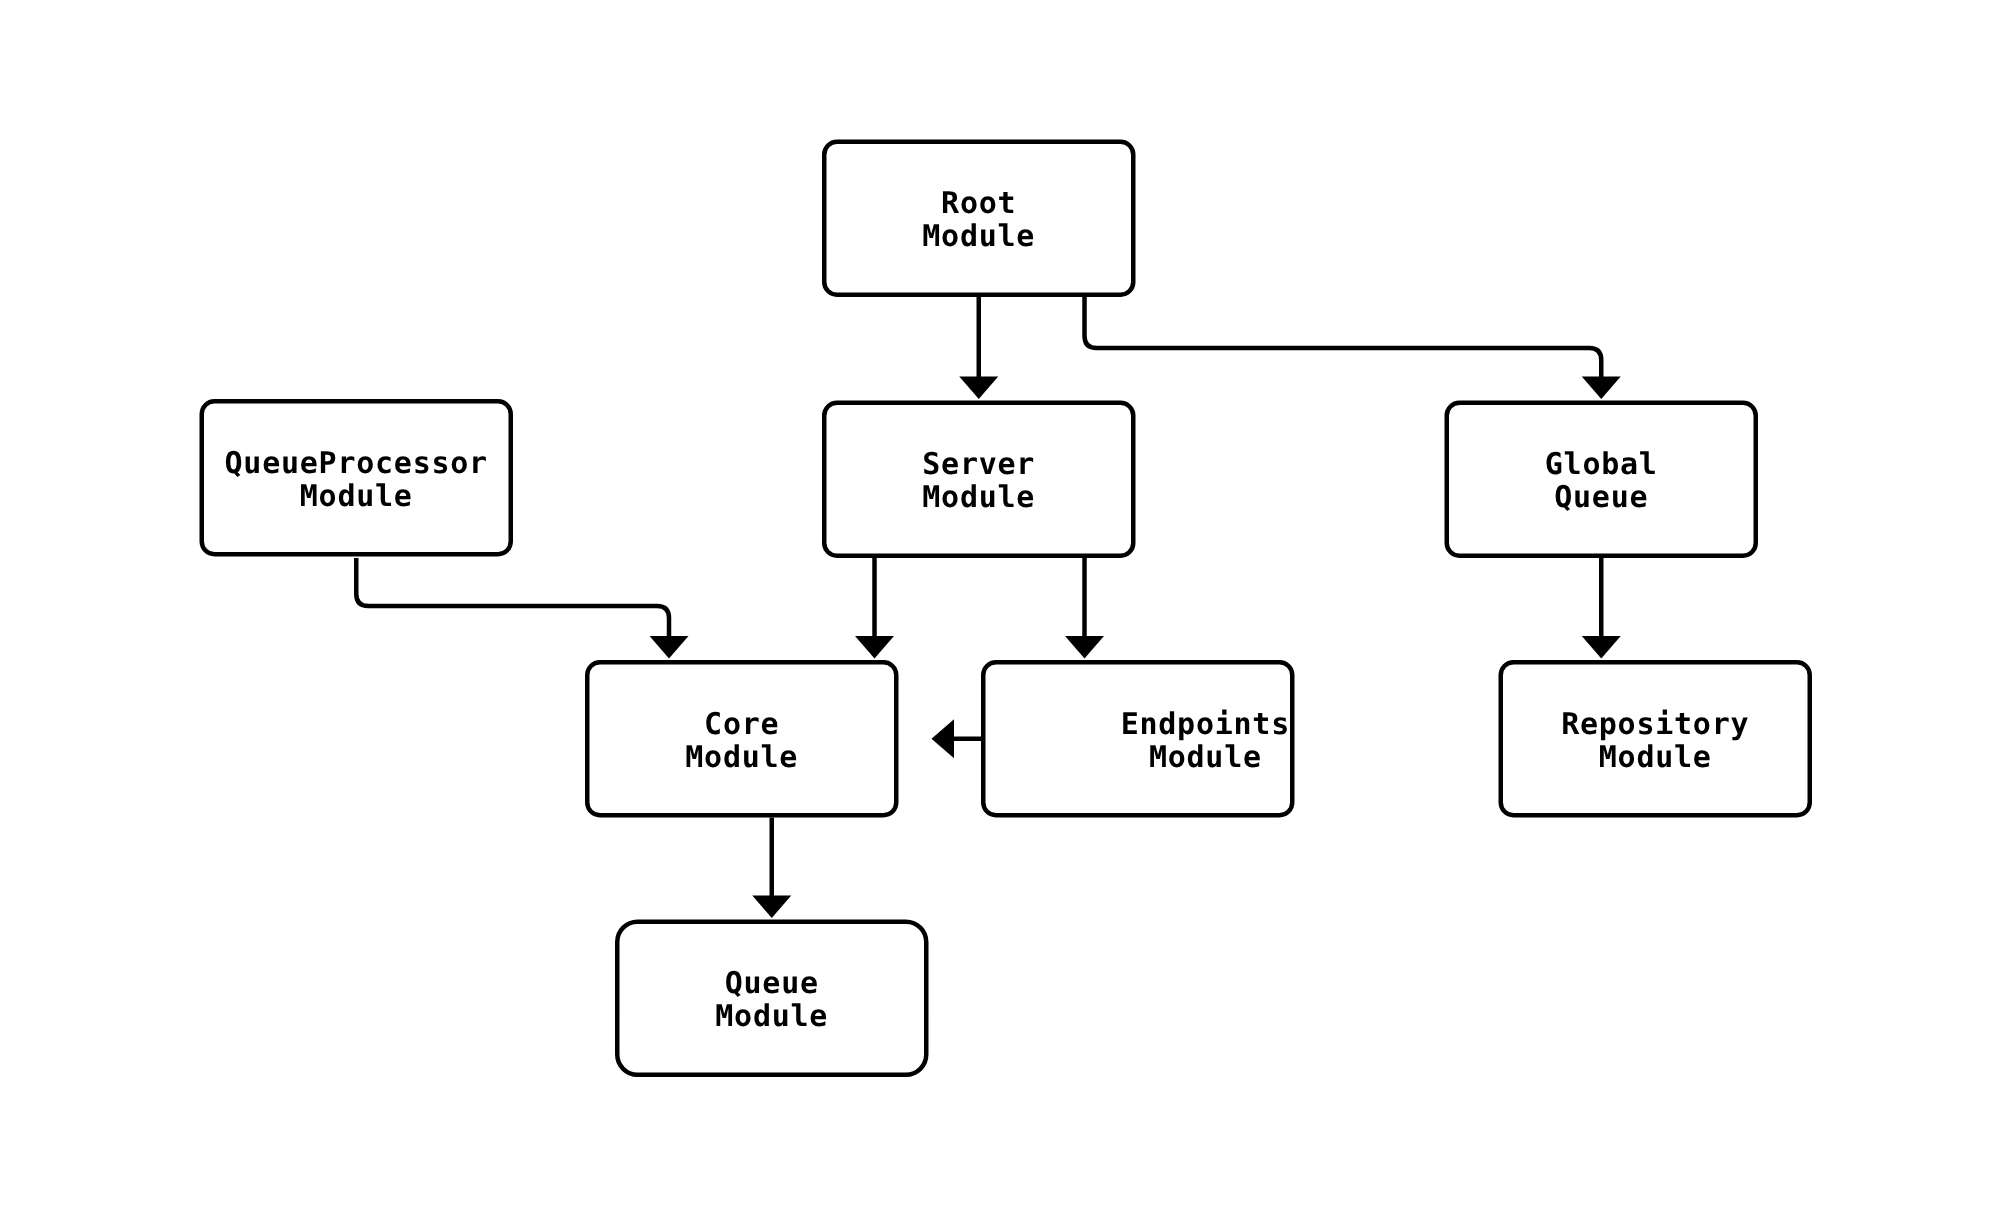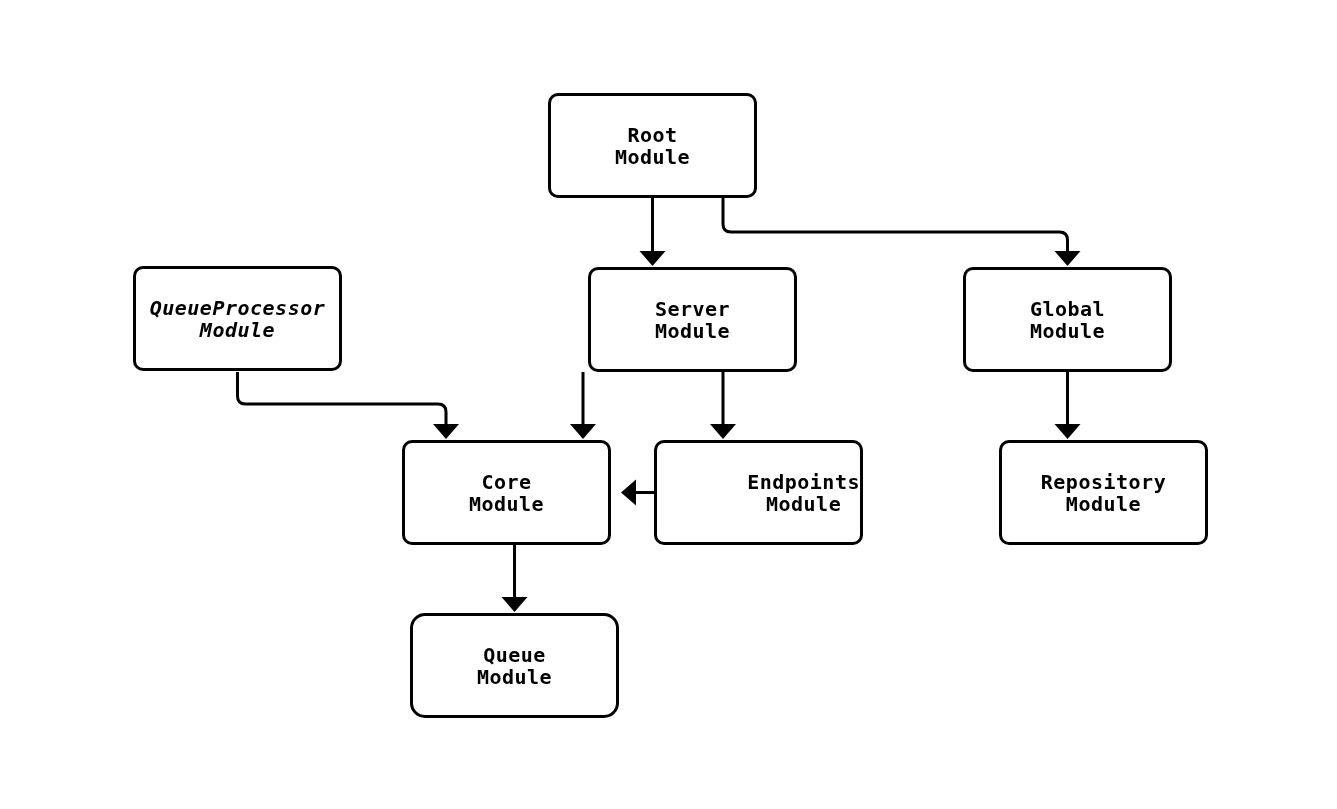--- a/index.html
+++ b/index.html
@@ -46,24 +46,24 @@
   }
   .node-label {
     font-weight: bold;
     font-size: 20px;
     line-height: 22px;
     letter-spacing: 0.5px;
     color: #000000;
     white-space: pre-line;
   }
   .node-root         { left: 548px; top: 93px;  }
-  .node-queueproc    { left: 133px; top: 266px; font-style: italic; }
-  .node-server       { left: 548px; top: 267px; margin-left: 40px; }
+  .node-queueproc    { left: 133px; top: 266px; }
+  .node-server       { left: 548px; top: 267px; }
   .node-global       { left: 963px; top: 267px; }
-  .node-core         { left: 402px; top: 440px; }
+  .node-core         { left: 390px; top: 440px; }
   .node-endpoints    { left: 654px; top: 440px; justify-content: flex-end; }
   .node-repository   { left: 963px; top: 440px; margin-left: 36px; }
   .node-queue        { left: 410px; top: 613px; border-radius: 15px; }
 </style>
 </head>
 <body>
 
 <div id="canvas">
 
   <svg id="edges-svg" viewBox="0 0 1337 809" xmlns="http://www.w3.org/2000/svg">
@@ -119,21 +119,21 @@
 Module</span>
   </div>
 
   <div class="node node-server">
     <span class="node-label">Server
 Module</span>
   </div>
 
   <div class="node node-global">
     <span class="node-label">Global
-Module</span>
+Queue</span>
   </div>
 
   <div class="node node-core">
     <span class="node-label">Core
 Module</span>
   </div>
 
   <div class="node node-endpoints">
     <span class="node-label">Endpoints
 Module</span>

